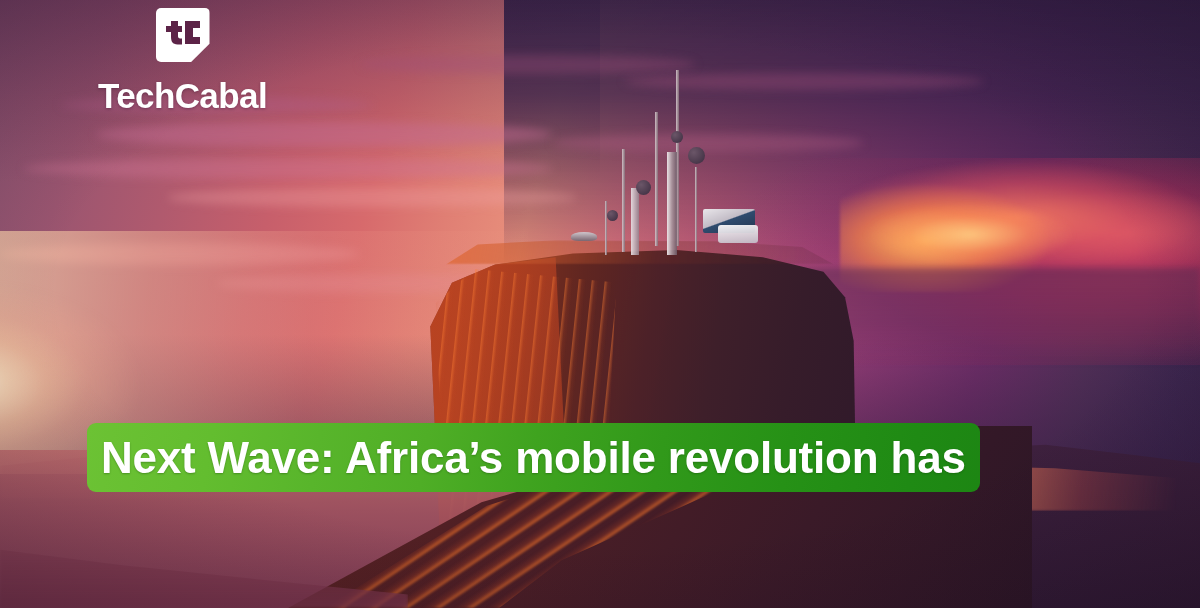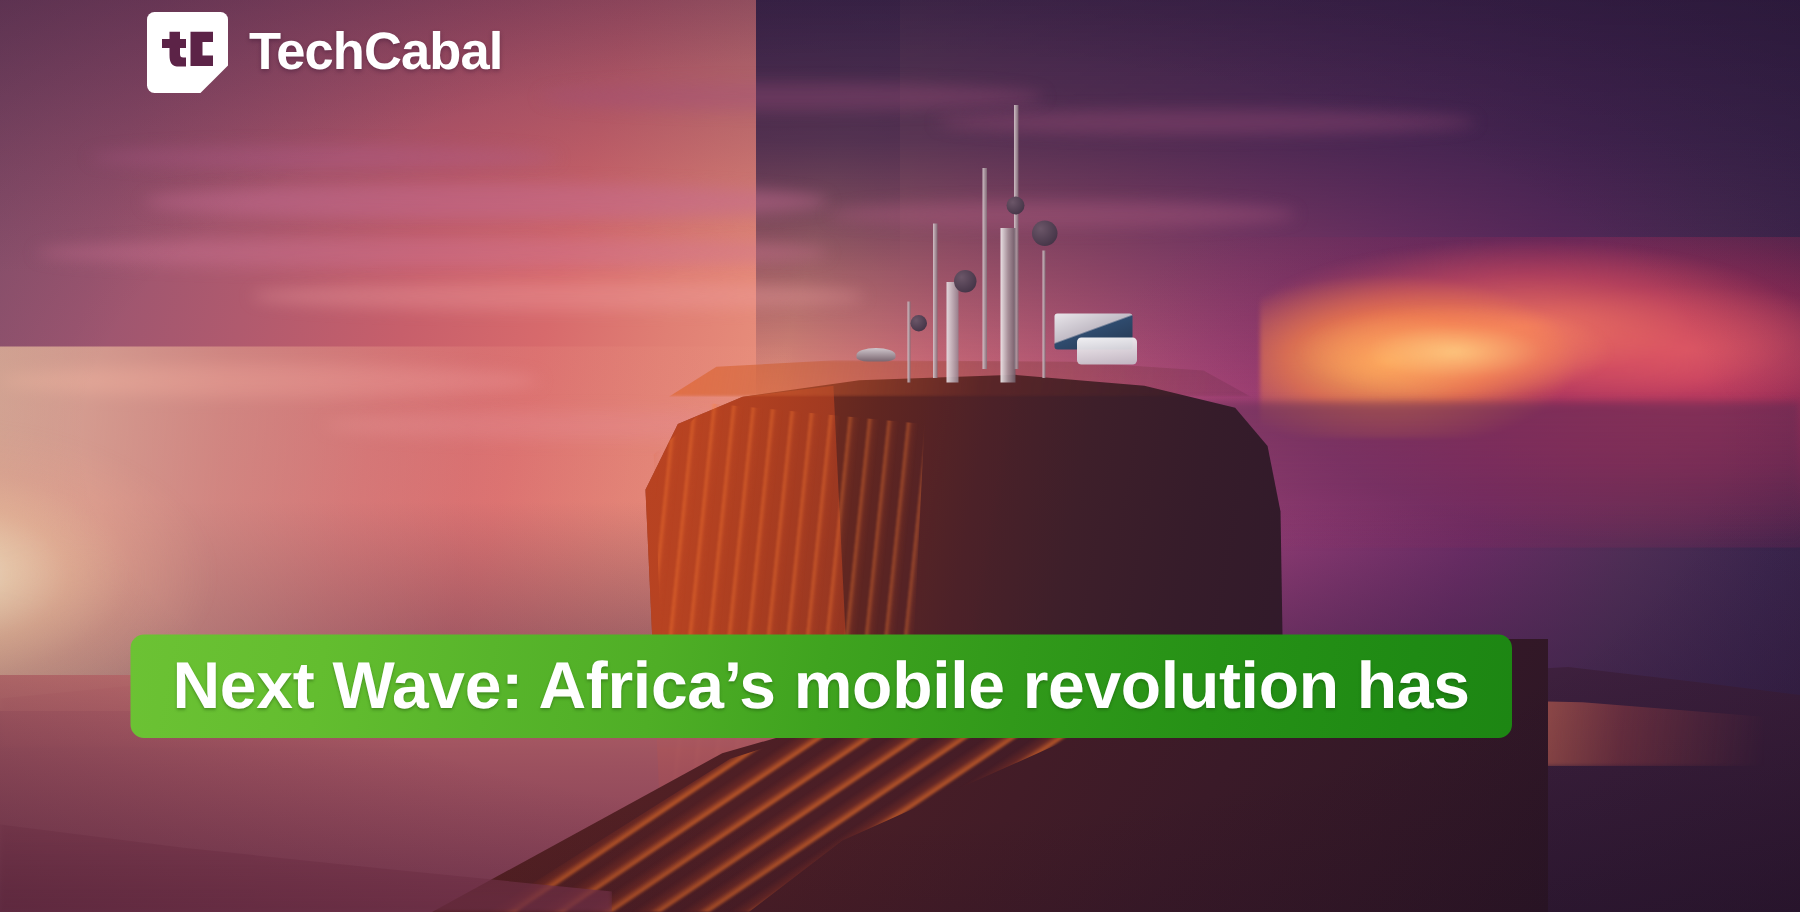--- a/index.html
+++ b/index.html
@@ -222,41 +222,41 @@
     background:linear-gradient(to top, rgba(120,52,74,0.8), rgba(150,70,86,0.18));
     clip-path:polygon(0 40%, 30% 56%, 62% 70%, 100% 86%, 100% 100%, 0 100%);
     filter:blur(1.5px);
   }
   .vignette{
     position:absolute; inset:0;
     background:radial-gradient(ellipse 78% 72% at 50% 48%, rgba(0,0,0,0) 58%, rgba(24,8,28,0.30) 100%);
   }
 
   
-  .logo{ position:absolute; left:98px; top:8px; display:flex; align-items:center; gap:14px; }
+  .logo{ position:absolute; left:98px; top:8px; display:flex; align-items:center; gap:14px;flex-direction:column; }
   .logo-mark{
     position:relative; width:54px; height:54px; background:#ffffff;
     border-radius:5px;
     clip-path:polygon(0 0, 100% 0, 100% 66%, 66% 100%, 0 100%);
     display:flex; align-items:center; justify-content:center;
   }
   .logo-mark svg{ display:block; margin-top:-3px; }
   .logo-word{
     color:#ffffff; font-size:35px; font-weight:bold; letter-spacing:-0.6px;
     text-shadow:0 1px 3px rgba(40,10,40,0.35);
   }
 
   
   .headline{
     position:absolute; left:87px; top:424px; width:1005px;
     font-size:44px; font-weight:bold; line-height:1.56;
     color:#ffffff; letter-spacing:-0.2px;
   }
   .headline .ln{
-    display:inline; padding:10px 28px;
+    display:inline; padding:10px 14px;
     box-decoration-break:clone; -webkit-box-decoration-break:clone;
     border-radius:9px;
     text-shadow:0 1px 2px rgba(20,60,10,0.35);
     margin-top:48px;
   }
   .headline .ln1{
     background:linear-gradient(100deg,#6cc234 0%, #63bd2f 14%, #58b52b 26%,
       #4fae26 38%, #3fa31f 50%, #31991a 64%, #269116 78%, #1f8a14 92%, #1d8613 100%);
   }
   .headline .ln2{

